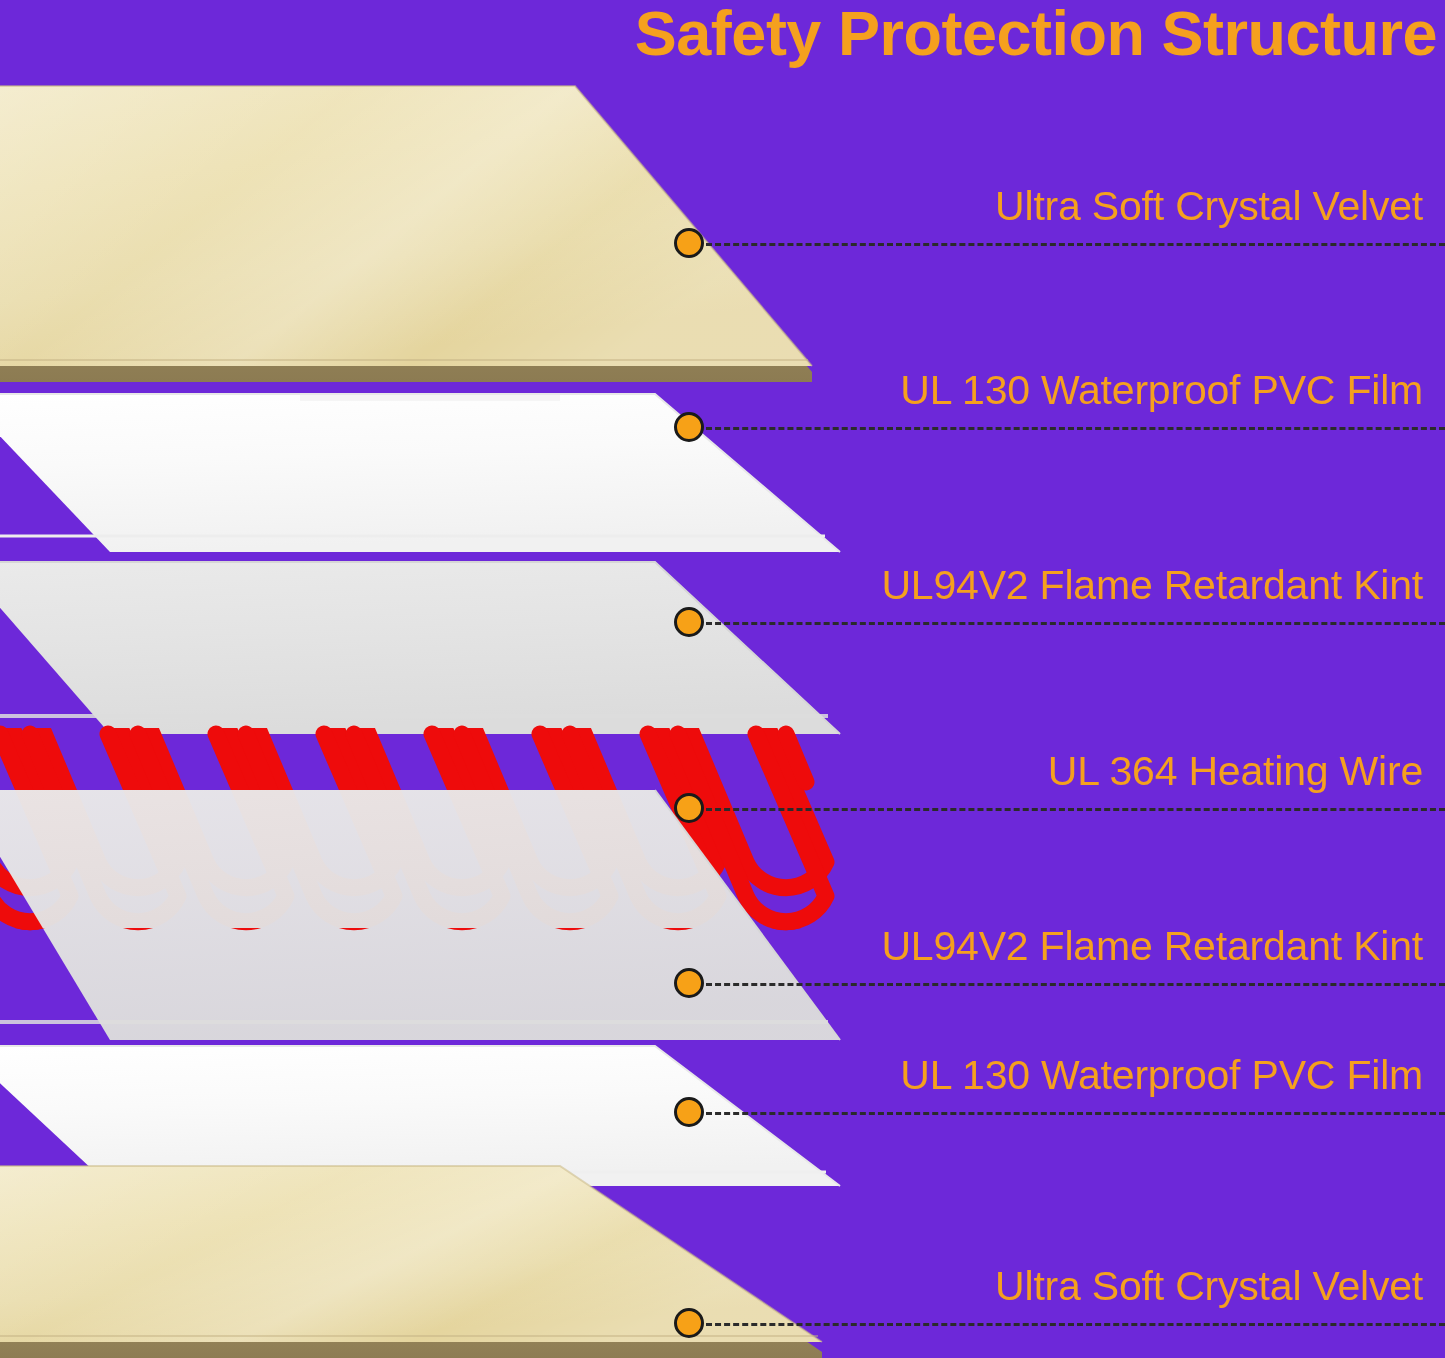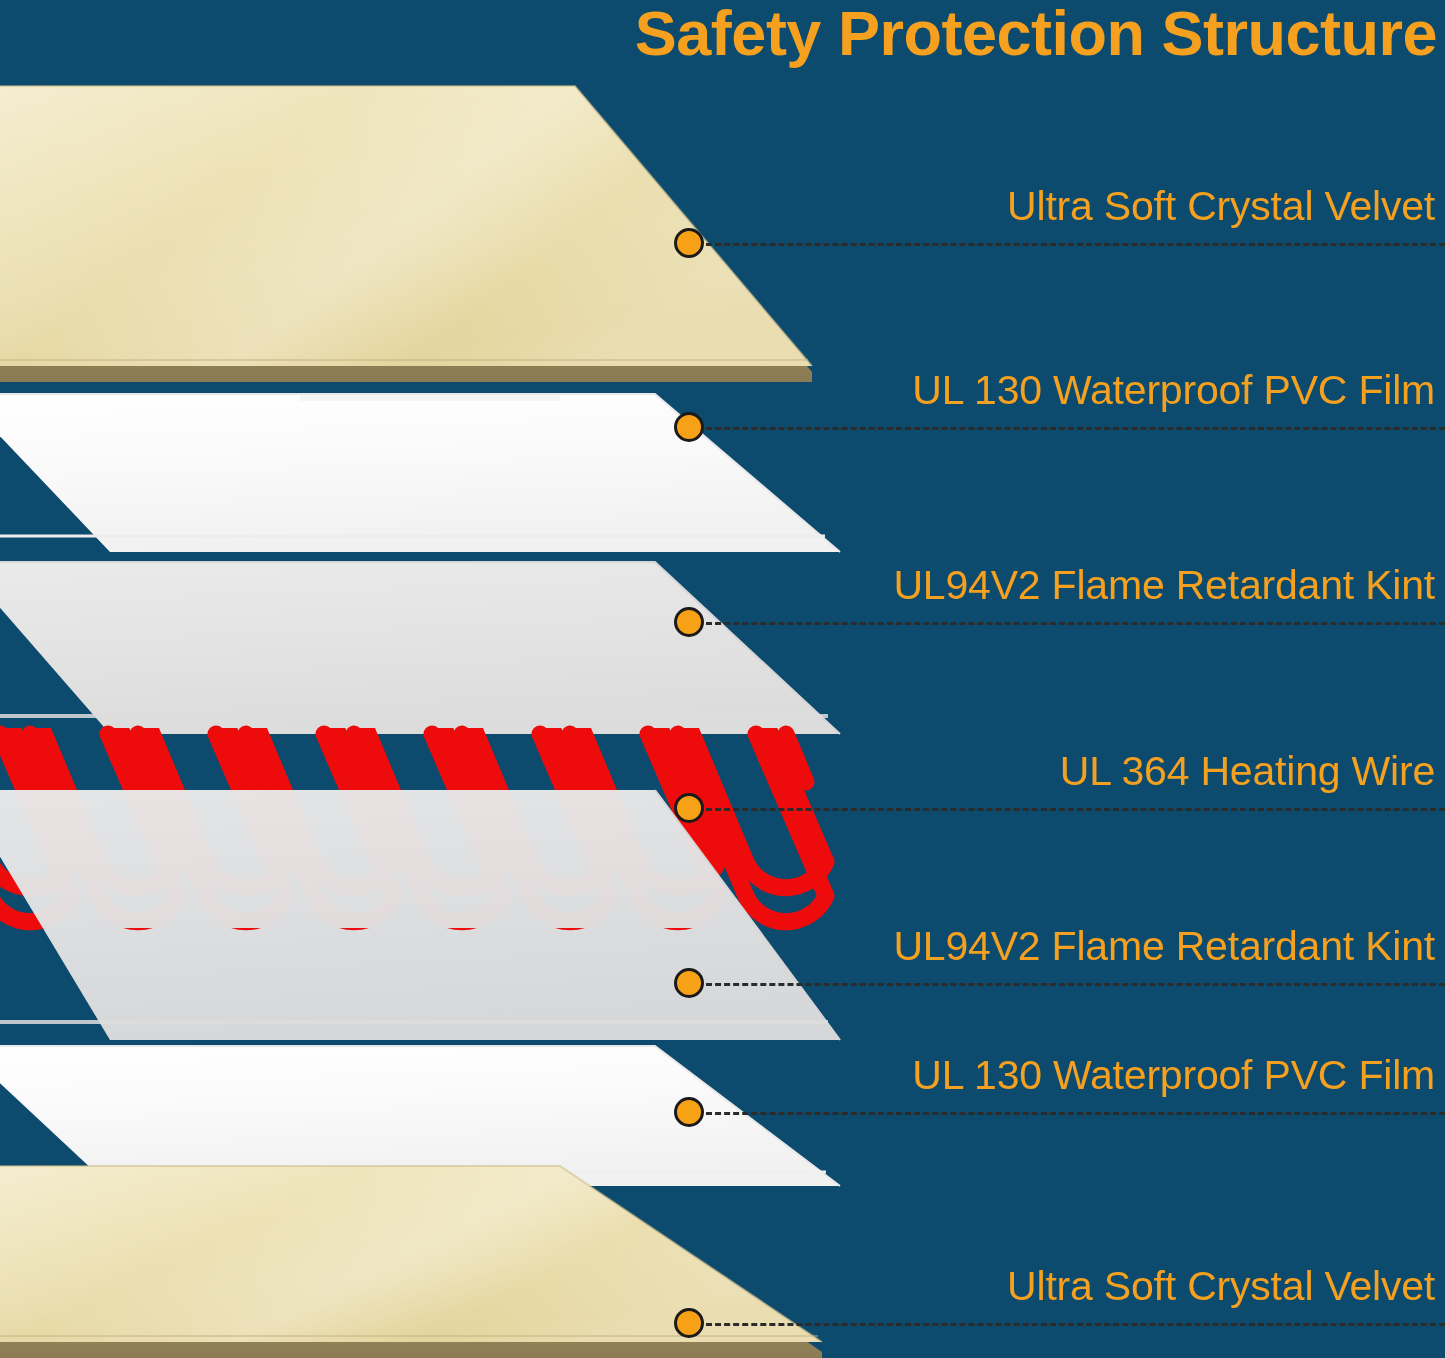--- a/index.html
+++ b/index.html
@@ -8,21 +8,21 @@
     background: #ffffff;
   }
   body {
     font-family: "Liberation Sans", sans-serif;
   }
 
   #stage {
     position: relative;
     width: 1445px;
     height: 1358px;
-    background: #0c4a6e;
+    background: #6d28d9;
     overflow: hidden;
   }
 
   
   #title {
     position: absolute;
     left: 0;
     top: -2px;
     width: 1445px;
     text-align: right;
@@ -47,21 +47,21 @@
 
   
   .callout {
     position: absolute;
     left: 0;
     width: 1445px;
     height: 0;
   }
   .callout-text {
     position: absolute;
-    right: 10px;
+    right: 22px;
     bottom: 16px;
     font-size: 41px;
     color: #F5A01E;
     white-space: nowrap;
     line-height: 1;
     letter-spacing: -0.2px;
   }
   .callout-line {
     position: absolute;
     height: 0;

